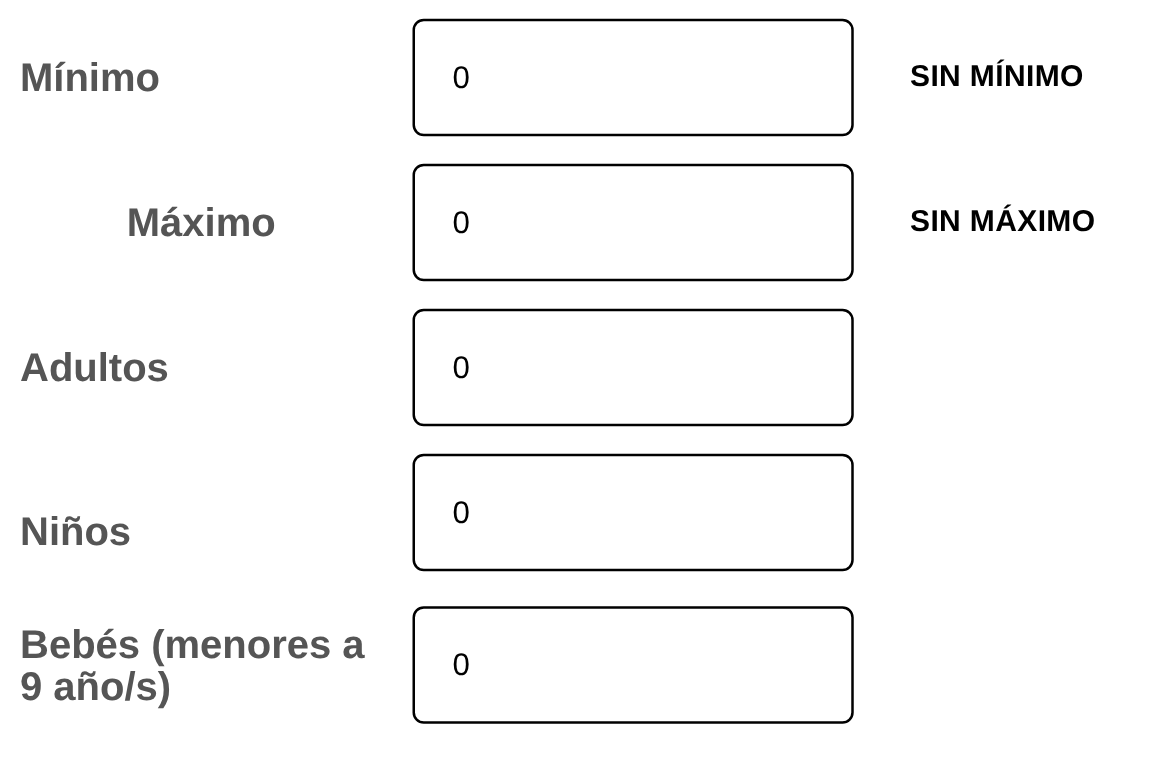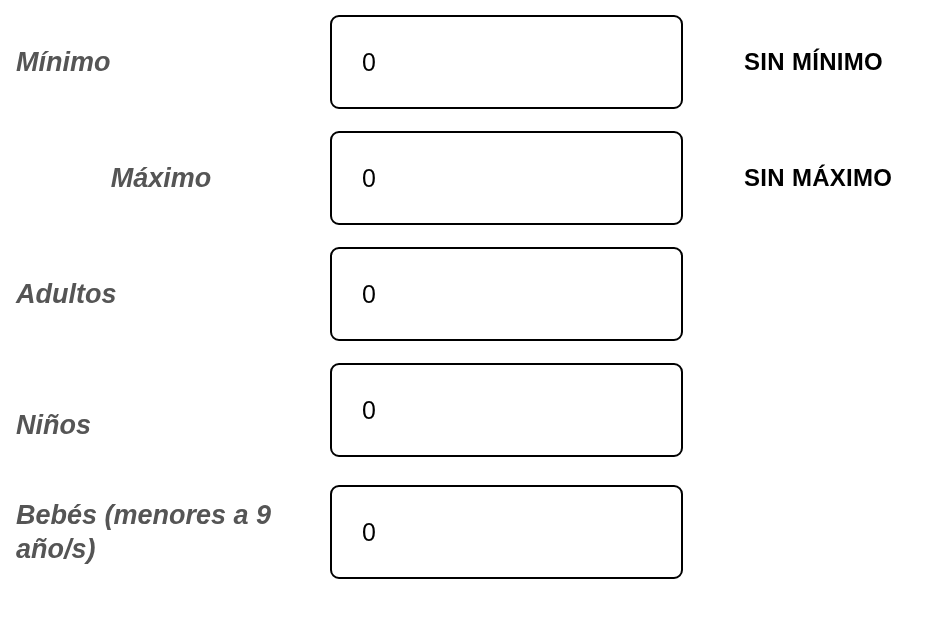--- a/index.html
+++ b/index.html
@@ -1,25 +1,25 @@
 <!DOCTYPE html>
 <html><head>
 <meta charset="utf-8">
 <style>
   html, body { margin: 0; padding: 0; background: #ffffff; }
   body { width: 932px; height: 620px; position: relative; overflow: hidden;
          font-family: "Liberation Sans", "DejaVu Sans", sans-serif; }
   .label { position: absolute; left: 16px; width: 290px; color: #555555;
-           font-weight: bold; font-size: 27px; line-height: 34px; font-style: italic; }
+           font-weight: bold; font-size: 32px; line-height: 34px; }
   .input { position: absolute; left: 330px; width: 349px; height: 90px;
            border: 2px solid #000000; border-radius: 9px; box-sizing: content-box;
            font-family: "Liberation Sans", sans-serif; font-size: 25px; color: #000;
            padding: 0 0 0 30px; width: 319px; outline: none; background: #fff; }
   .side { position: absolute; left: 728px; color: #000000; font-weight: bold;
-          font-size: 24px; letter-spacing: 0.3px; margin-left: 16px; }
+          font-size: 24px; letter-spacing: 0.3px; }
 </style>
 </head>
 <body>
 
 <div>
   <div class="label" style="top:45px;">Mínimo</div>
   <input class="input" style="top: 15px;" value="0">
   <div class="side" style="top:48px;">SIN MÍNIMO</div>
 </div>
 

